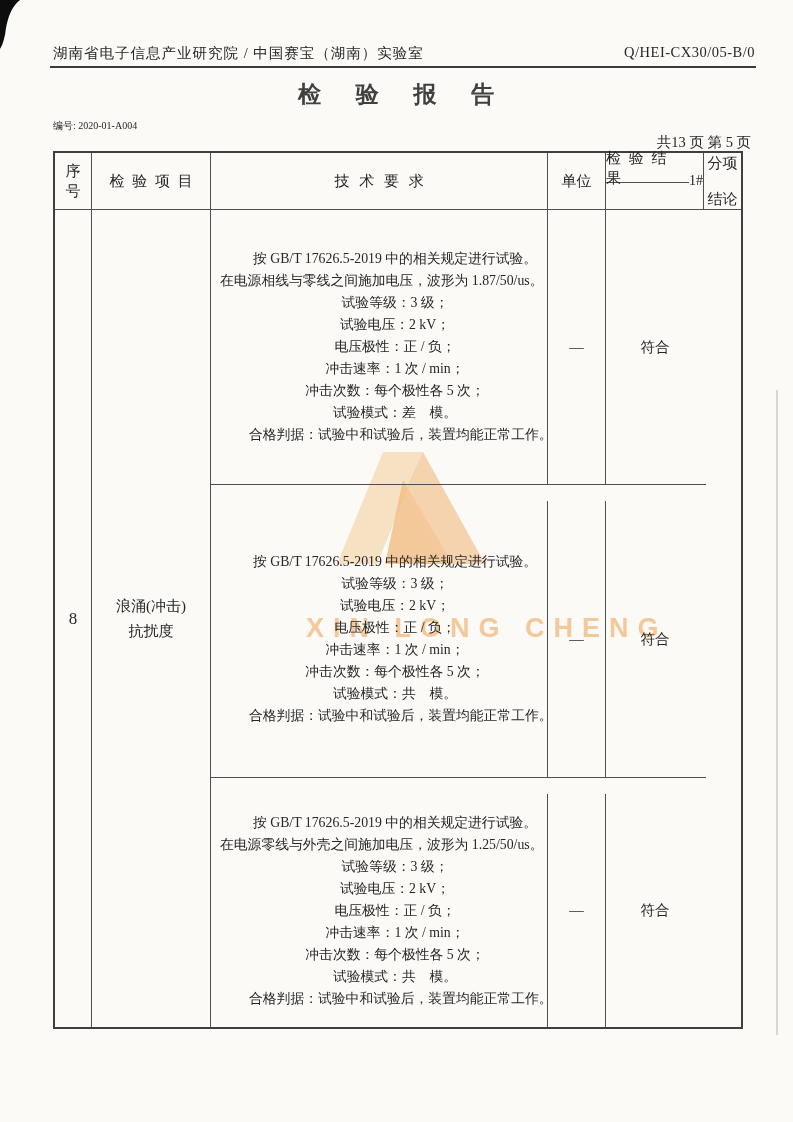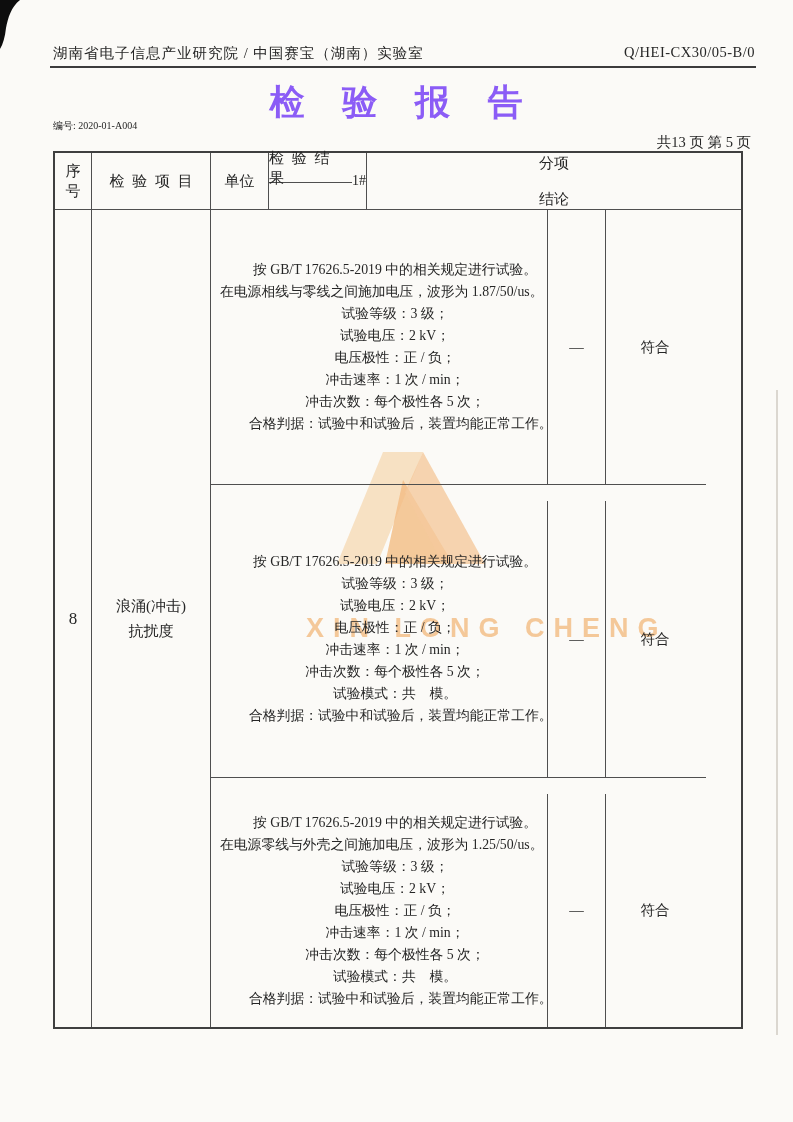--- a/index.html
+++ b/index.html
@@ -11,22 +11,22 @@
     color:#262626;
     overflow:hidden;
   }
   .corner{position:absolute;left:0;top:0;}
   
   .hdr-left{position:absolute;left:53px;top:44px;font-size:14.5px;letter-spacing:1px;}
   .hdr-right{position:absolute;right:38px;top:44px;font-size:14.5px;letter-spacing:.5px;}
   .hdr-rule{position:absolute;left:50px;top:66px;width:706px;height:2px;background:#3c3c3c;}
   .title{
     position:absolute;left:0;top:79px;width:100%;
-    text-align:center;font-size:35px;font-weight:600;
-    word-spacing:27px;letter-spacing:1px;color:#8b5cf6;
+    text-align:center;font-size:23px;font-weight:600;
+    word-spacing:27px;letter-spacing:1px;color:#404040;
   }
   .meta-left{position:absolute;left:53px;top:119px;font-size:10px;}
   .meta-right{position:absolute;right:42px;top:133px;font-size:14.5px;}
   
   .wm{position:absolute;left:0;top:0;width:100%;height:100%;pointer-events:none;z-index:1;}
   .wm-logo{position:absolute;left:325px;top:452px;opacity:.75;}
   .wm-cn{
     position:absolute;left:238px;top:548px;
     font-family:"Liberation Sans","DejaVu Sans",sans-serif;
     font-size:86px;font-weight:bold;line-height:1;
@@ -111,20 +111,21 @@
   <div class="rline"></div>
 
   <div class="table">
 
     <div class="thead">
       <div class="c cen w-seq hc">
         <span>序</span>
         <span>号</span>
       </div>
       <div class="c cen w-item hc sp4">检 验 项 目</div>
+      <div class="c cen w-tech hc sp6">技 术 要 求</div>
       <div class="c cen w-unit hc">单位</div>
       <div class="c w-res hc res-split">
         <div class="res-top sp4">检 验 结 果</div>
         <div class="res-bot">1#</div>
       </div>
       <div class="c cen w-ver hc noR">
         <span>分项</span>
         <span>结论</span>
       </div>
     </div>
@@ -140,20 +141,21 @@
 
         <div class="block b1">
           <div class="c w-tech tech-cell">
             <p class="ind">按 GB/T 17626.5-2019 中的相关规定进行试验。</p>
             <p>在电源相线与零线之间施加电压，波形为 1.87/50/us。</p>
             <p class="ind">试验等级：3 级；</p>
             <p class="ind">试验电压：2 kV；</p>
             <p class="ind">电压极性：正 / 负；</p>
             <p class="ind">冲击速率：1 次 / min；</p>
             <p class="ind">冲击次数：每个极性各 5 次；</p>
+            <p class="ind">试验模式：差　模。</p>
             <p class="ind">合格判据：试验中和试验后，装置均能正常工作。</p>
           </div>
           <div class="c cen w-unit unit-cell">—</div>
           <div class="c cen w-res res-cell noR">符合</div>
         </div>
 
         <div class="block b2">
           <div class="c w-tech tech-cell">
             <p class="ind">按 GB/T 17626.5-2019 中的相关规定进行试验。</p>
             <p class="ind">试验等级：3 级；</p>

